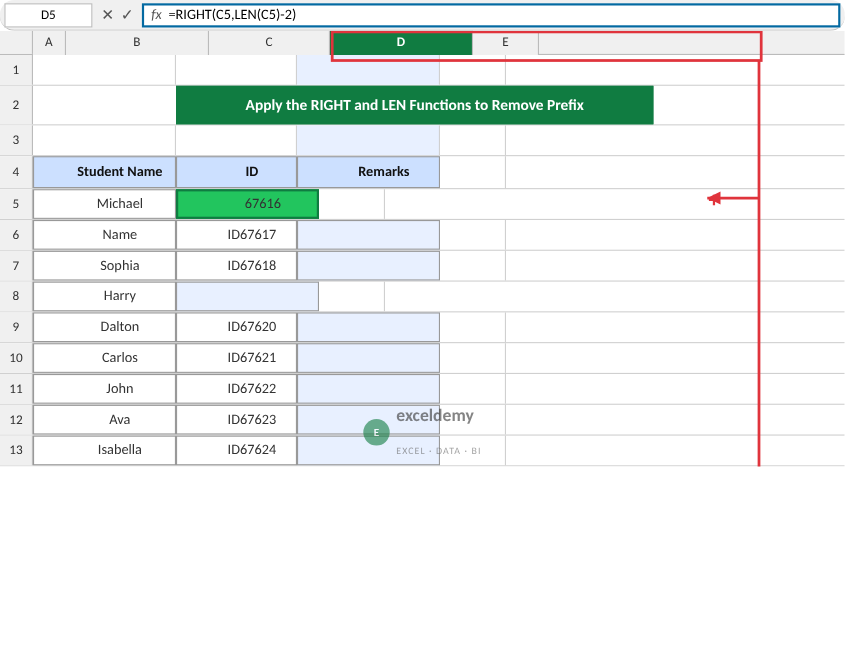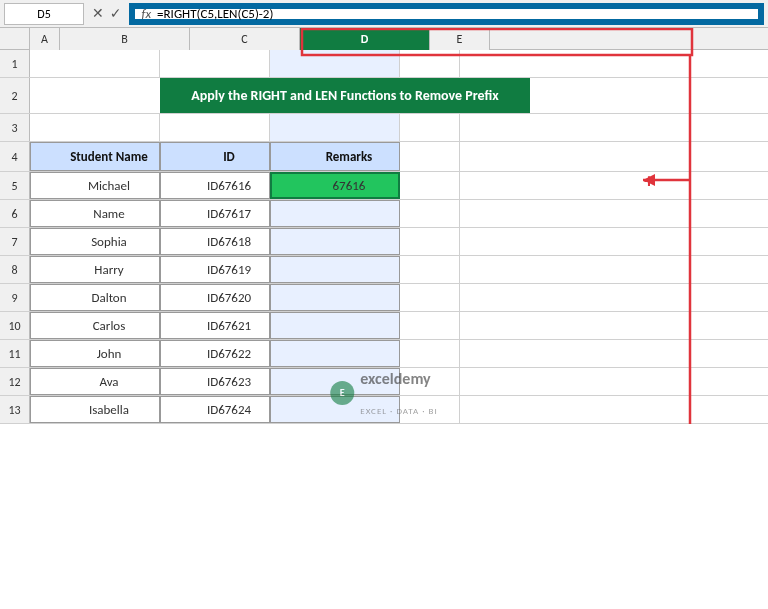--- a/index.html
+++ b/index.html
@@ -15,20 +15,21 @@
 
     
     .formula-bar {
       display: flex;
       align-items: center;
       height: 28px;
       background: #f0f0f0;
       border-bottom: 1px solid #bbb;
       padding: 0 4px;
       gap: 4px;
+      border-radius: 13px;
     }
     .cell-ref-box {
       width: 80px;
       height: 22px;
       border: 1px solid #bbb;
       background: white;
       display: flex;
       align-items: center;
       justify-content: center;
       font-size: 12px;
@@ -41,21 +42,21 @@
       padding: 0 4px;
     }
     .formula-icon {
       font-size: 14px;
       color: #555;
       cursor: pointer;
     }
     .formula-input-box {
       flex: 1;
       height: 22px;
-      border: 6px solid #0369a1;
+      border: 2px solid #0369a1;
       background: white;
       display: flex;
       align-items: center;
       padding: 0 6px;
       font-size: 13px;
       font-family: Calibri, Arial, sans-serif;
     }
     .fx-label {
       color: #555;
       font-style: italic;
@@ -227,21 +228,21 @@
         <div class="row-num">1</div>
         <div class="cell col-b"></div>
         <div class="cell col-c"></div>
         <div class="cell col-d"></div>
         <div class="cell col-e"></div>
       </div>
 
       <div class="data-row" style="height:36px;">
         <div class="row-num">2</div>
         <div class="cell col-b" style="border:none;padding:0;"></div>
-        <div style="background:#107c41;color:white;font-weight:bold;font-size:14px;display:flex;align-items:center;justify-content:center;width:370px;border:2px solid #107c41;padding:0 8px;">
+        <div style="background:#107c41;color:white;font-weight:bold;font-size:14px;display:flex;align-items:center;justify-content:center;width:434px;border:2px solid #107c41;padding:0 8px;">
           <span>Apply the RIGHT and LEN Functions to Remove Prefix</span>
         </div>
         <div class="cell col-e" style="border:none;"></div>
       </div>
 
       <div class="data-row">
         <div class="row-num">3</div>
         <div class="cell col-b"></div>
         <div class="cell col-c"></div>
         <div class="cell col-d"></div>
@@ -260,23 +261,20 @@
           <span>Remarks</span>
         </div>
         <div class="cell col-e"></div>
       </div>
 
       <div class="data-row">
         <div class="row-num">5</div>
         <div class="cell col-b table-cell">
           <span>Michael</span>
         </div>
-        <div class="cell col-c table-cell">
-          <span>ID67616</span>
-        </div>
         <div class="cell col-d table-cell active-cell">
           <span>67616</span>
         </div>
         <div class="cell col-e"></div>
       </div>
 
       <div class="data-row">
         <div class="row-num">6</div>
         <div class="cell col-b table-cell">
           <span>Name</span>
@@ -297,23 +295,20 @@
           <span>ID67618</span>
         </div>
         <div class="cell col-d table-cell" style="background:#e8f0ff;"></div>
         <div class="cell col-e"></div>
       </div>
 
       <div class="data-row">
         <div class="row-num">8</div>
         <div class="cell col-b table-cell">
           <span>Harry</span>
-        </div>
-        <div class="cell col-c table-cell">
-          <span>ID67619</span>
         </div>
         <div class="cell col-d table-cell" style="background:#e8f0ff;"></div>
         <div class="cell col-e"></div>
       </div>
 
       <div class="data-row">
         <div class="row-num">9</div>
         <div class="cell col-b table-cell">
           <span>Dalton</span>
         </div>

